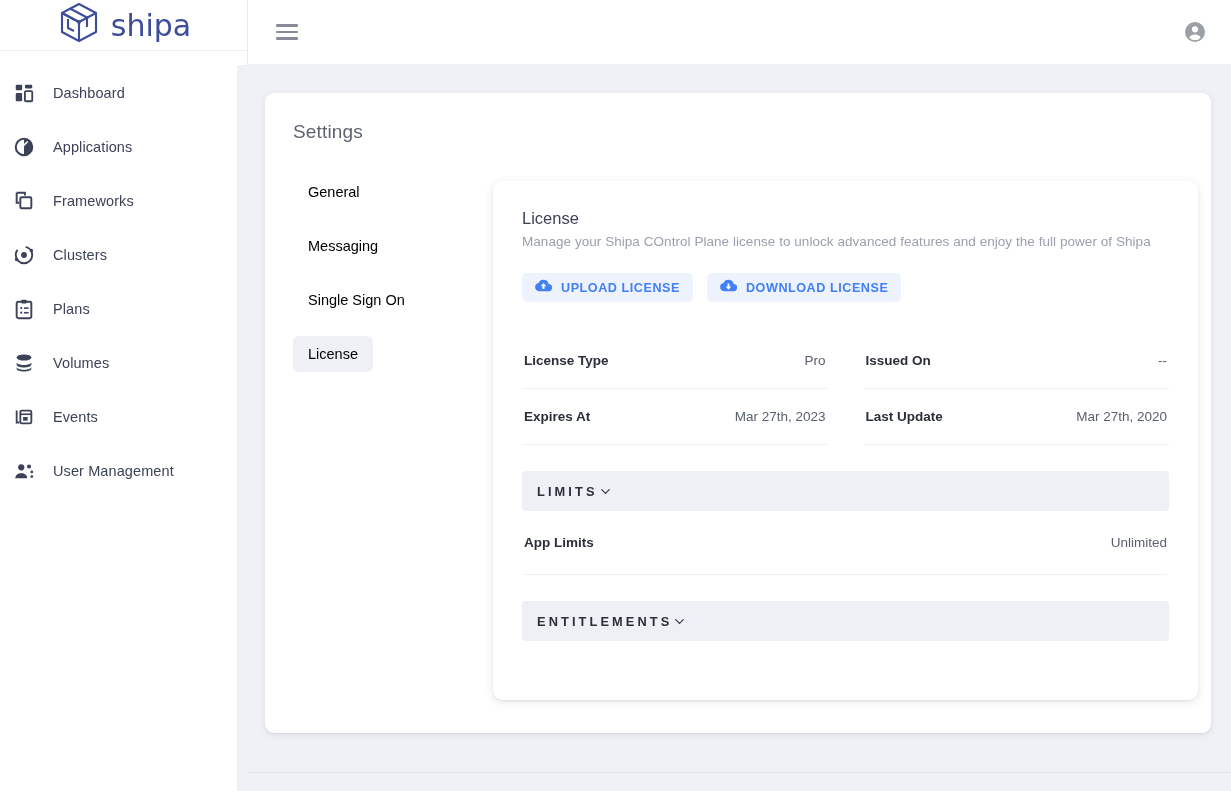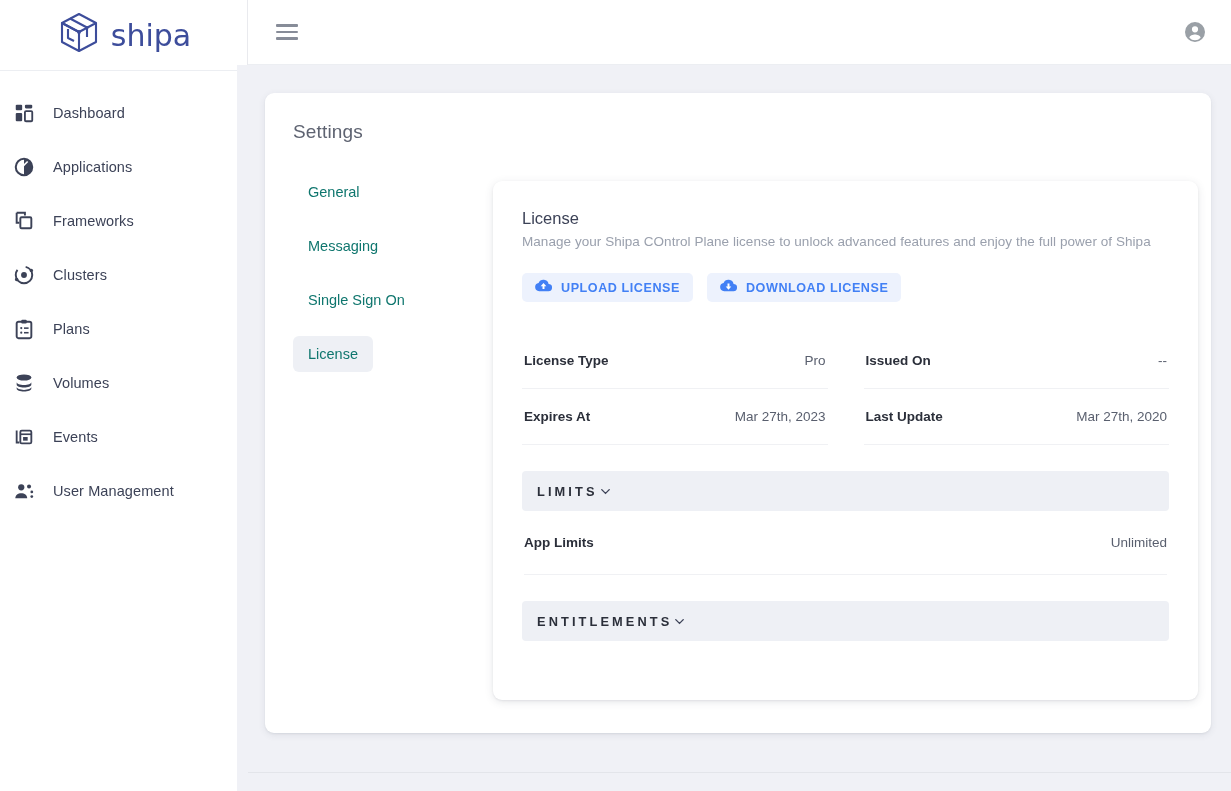--- a/index.html
+++ b/index.html
@@ -12,21 +12,21 @@
   .app { position: relative; width: 1231px; height: 791px; }
 
   
   .sidebar {
     position: absolute; left: 0; top: 0;
     width: 248px; height: 791px;
     background: #ffffff;
     border-right: 1px solid #e9eaee;
   }
   .logo-wrap {
-    height: 71px;
+    height: 51px;
     display: flex; align-items: center; justify-content: center;
     border-bottom: 1px solid #eceef2;
   }
   .logo { display: flex; align-items: center; gap: 9px; }
   .logo-text {
     font-size: 30px; color: #3d4d9b; letter-spacing: 0px;
     font-family: "DejaVu Sans", sans-serif; font-weight: 400;
   }
   .nav { padding-top: 22px; }
   .nav-item {
@@ -71,21 +71,21 @@
   .page-title {
     font-size: 19px; color: #5e6371; font-weight: 400; letter-spacing: .15px;
   }
   .settings-body { display: flex; margin-top: 31px; }
 
   
   .tabs { width: 163px; flex: 0 0 163px; padding-left: 0; }
   .tab {
     height: 36px; display: flex; align-items: center;
     padding: 0 15px; border-radius: 6px;
-    font-size: 14.5px; color: #0f766e; cursor: pointer;
+    font-size: 14.5px; color: #000000; cursor: pointer;
     margin-bottom: 18px; width: fit-content; text-align: center;
   }
   .tab.active { background: #eef0f5; }
 
   
   .lic-card {
     width: 705px; min-height: 519px;
     background: #ffffff;
     border-radius: 9px;
     box-shadow: 0 2px 8px rgba(60,66,87,.13), 0 1px 2px rgba(60,66,87,.08);

